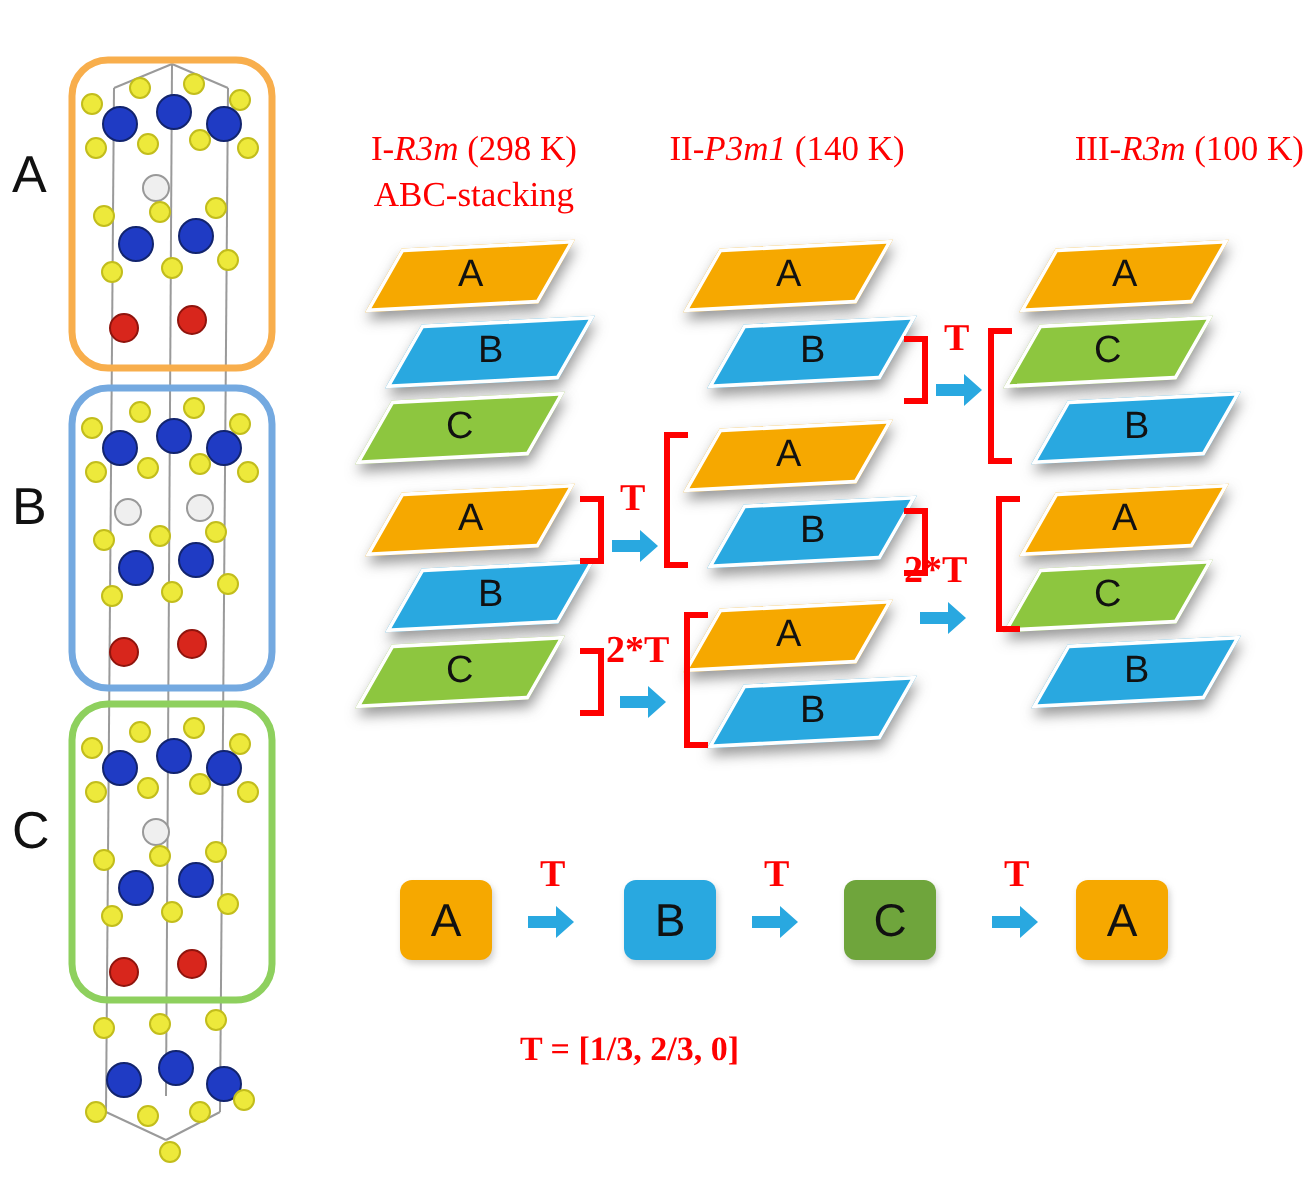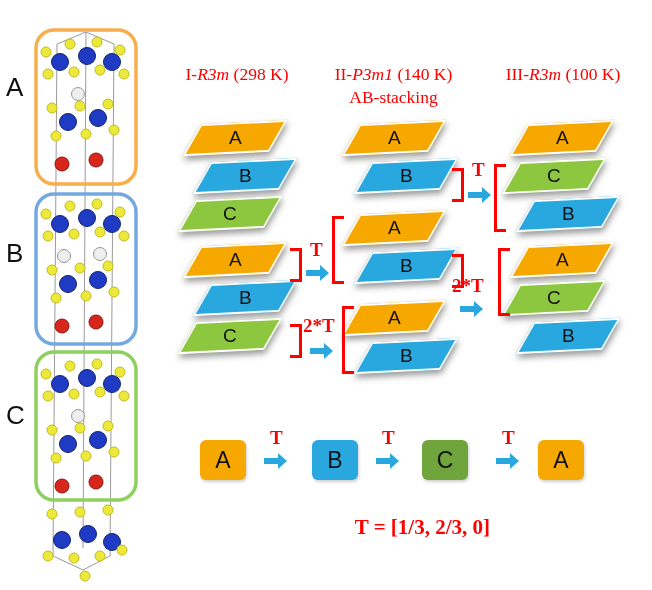--- a/index.html
+++ b/index.html
@@ -32,22 +32,22 @@
   .arrow:after{content:"";position:absolute;left:100%;top:-5px;
                border:8px solid transparent;border-left:9px solid #29a8e0;}
 
   
   .lbox{position:absolute;top:440px;width:46px;height:40px;border-radius:6px;
         display:flex;align-items:center;justify-content:center;font-size:23px;color:#111;
         box-shadow:1px 2px 3px rgba(120,120,120,.35);}
   .legend-t{top:428px;}
   .legend-arrow{top:458px;}
 
-  .formula{position:absolute;left:260px;top:515px;width:230px;text-align:right;
-           color:#fe0000;font-family:"Liberation Serif",serif;font-weight:bold;font-size:21px;}
+  .formula{position:absolute;left:260px;top:515px;width:230px;text-align:left;
+           color:#fe0000;font-family:"Liberation Serif",serif;font-weight:bold;font-size:17px;}
 
   
   #crystal{position:absolute;left:0;top:0;}
   #crystal text{font-family:"Liberation Sans",sans-serif;font-size:26px;fill:#111;}
   .cellline{stroke:#9a9a9a;stroke-width:1;}
   .atom-blue{fill:#1f3bc4;stroke:#12246e;stroke-width:1;}
   .atom-yellow{fill:#ede93b;stroke:#c2bd1c;stroke-width:1;}
   .atom-red{fill:#d8261c;stroke:#8f140d;stroke-width:1;}
   .atom-white{fill:#efefef;stroke:#999;stroke-width:1;}
 </style>
@@ -164,26 +164,26 @@
       <circle class="atom-yellow" cx="85" cy="576" r="5"></circle>
     </g>
 
     <text x="6" y="96">A</text>
     <text x="6" y="262">B</text>
     <text x="6" y="424">C</text>
   </svg>
 
   <div class="col-header" style="left:162px;width:150px;">
     <div><span>I-</span><i>R3m</i><span> (298 K)</span></div>
+    <div>ABC-stacking</div>
   </div>
   <div class="col-header" style="left:316px;width:155px;">
     <div><span>II-</span><i>P3m1</i><span> (140 K)</span></div>
-    <div>AB-stacking</div>
-  </div>
-  <div class="col-header" style="left:474px;width:178px;">
+  </div>
+  <div class="col-header" style="left:474px;width:178px;text-align:right;">
     <div><span>III-</span><i>R3m</i><span> (100 K)</span></div>
   </div>
 
   <div class="stack" style="left:188px;">
     <div class="plate" style="top: 0px; left: 5px; background: rgb(246, 168, 0);">
         <span class="pl">A</span>
       </div>
     <div class="plate" style="top: 38px; left: 15px; background: rgb(41, 168, 224);">
         <span class="pl">B</span>
       </div>

